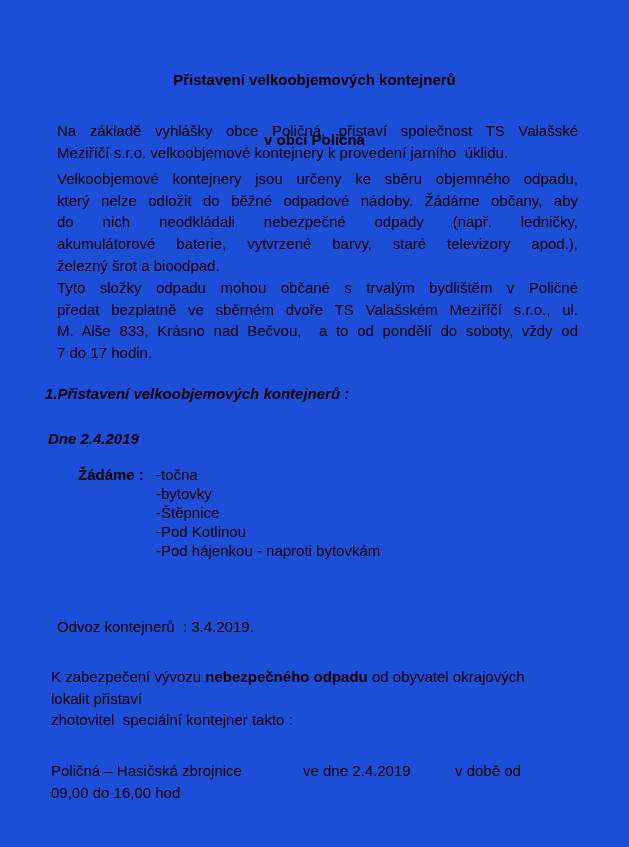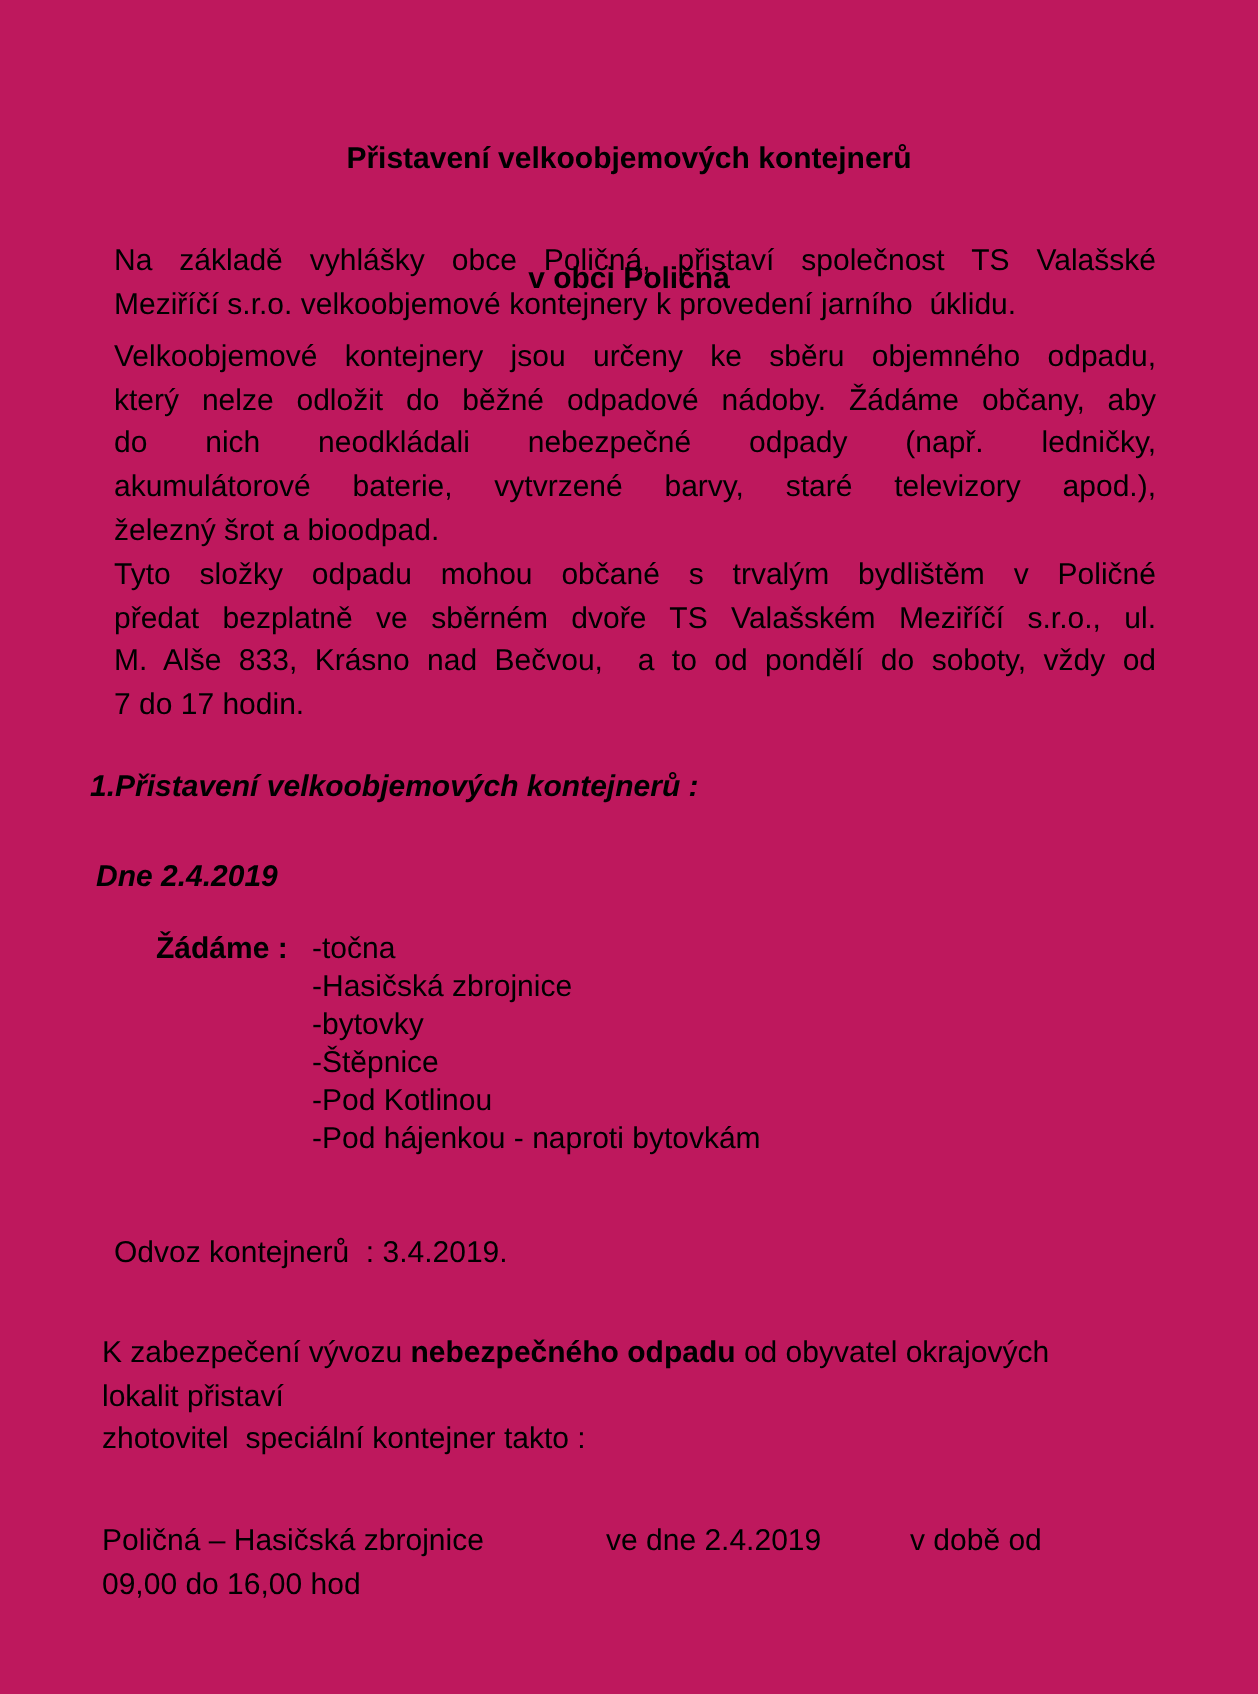--- a/index.html
+++ b/index.html
@@ -5,21 +5,21 @@
 <style>
   html, body {
     margin: 0;
     padding: 0;
     background: #ffffff;
   }
   .page {
     position: relative;
     width: 629px;
     height: 847px;
-    background: #be185d;
+    background: #1d4ed8;
     color: #000000;
     font-family: "Liberation Sans", "DejaVu Sans", sans-serif;
     font-size: 15px;
     overflow: hidden;
   }
   .abs { position: absolute; }
 
   
   .doc-title {
     top: 30px;
@@ -142,21 +142,20 @@
     <div class="ll">7 do 17 hodin.</div>
   </div>
 
   <div class="abs section-heading">1.Přistavení velkoobjemových kontejnerů :</div>
 
   <div class="abs date-heading">Dne 2.4.2019</div>
 
   <div class="abs loc-label">Žádáme :</div>
   <div class="abs loc-items">
     <div>-točna</div>
-    <div>-Hasičská zbrojnice</div>
     <div>-bytovky</div>
     <div>-Štěpnice</div>
     <div>-Pod Kotlinou</div>
     <div>-Pod hájenkou - naproti bytovkám</div>
   </div>
 
   <div class="abs removal-line">Odvoz kontejnerů  : 3.4.2019.</div>
 
   <div class="abs hazard">
     <div><span>K zabezpečení vývozu </span><span class="bold">nebezpečného odpadu</span><span> od obyvatel okrajových</span></div>

